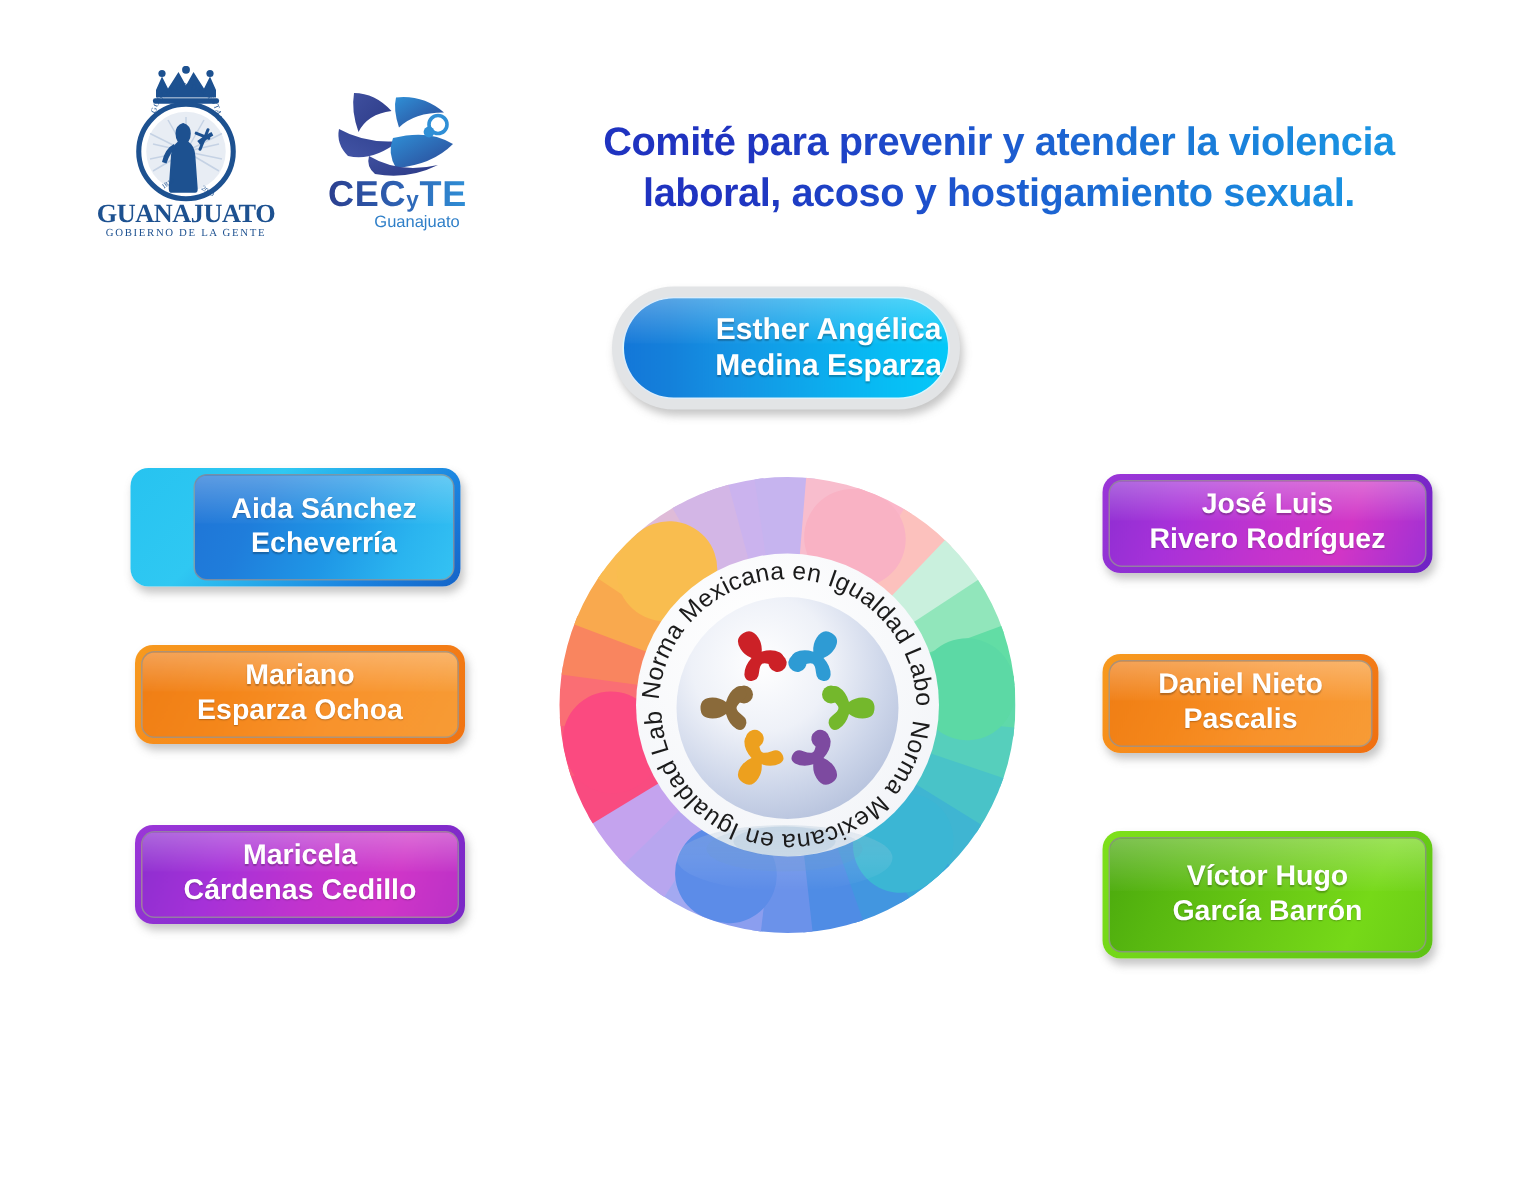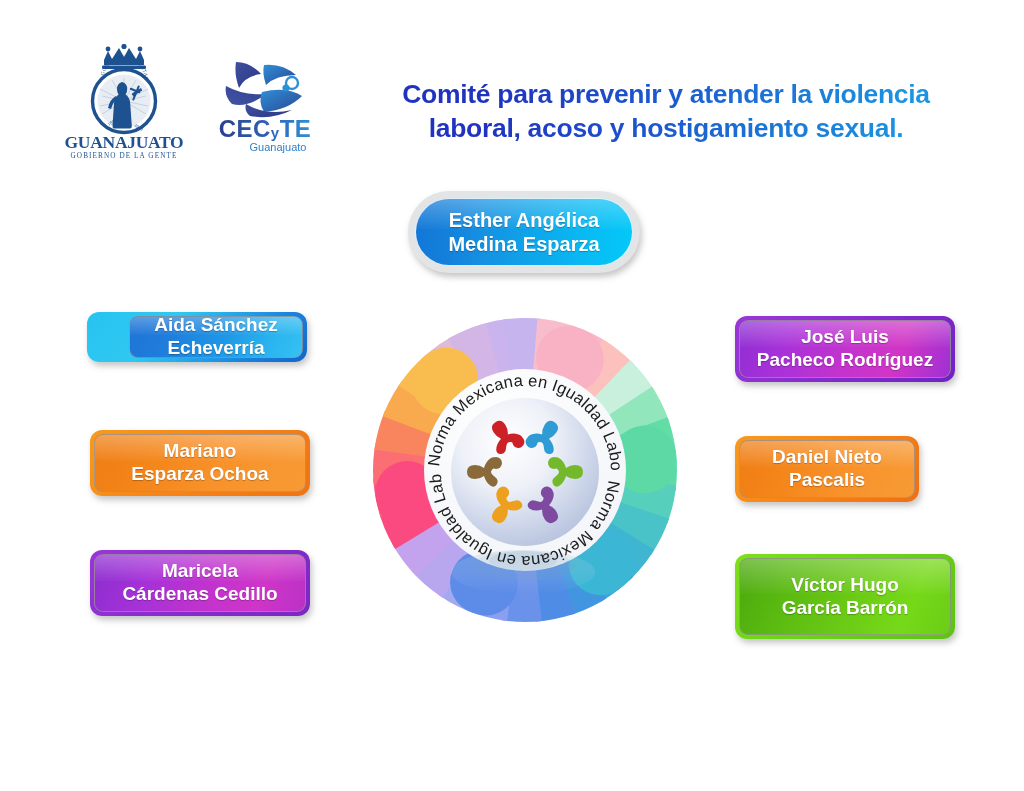--- a/index.html
+++ b/index.html
@@ -99,27 +99,28 @@
     border-radius: 41px;
     background: #e2e4e6;
     padding: 7px;
   }
   #card-esther .inner {
     border-radius: 34px;
     border: 1.5px solid rgba(255,255,255,0.85);
     background: linear-gradient(90deg,
       #1377d8 0%, #1480da 14%, #1590e2 30%,
       #10a0e8 48%, #0bb0ef 66%, #07bdf4 82%, #04c8f8 100%);
+    justify-content: flex-end;
   }
   #card-esther .inner .label { font-size: 20px; }
 
   
   #card-aida {
     left: 87px; top: 312px;
-    width: 220px; height: 50px;
+    width: 220px; height: 79px;
     background: linear-gradient(135deg, #27c3f0 0%, #2fc8f2 35%, #1b84e0 75%, #1464c8 100%);
     padding-left: 42px;
   }
   #card-aida .inner {
     background: linear-gradient(115deg, #1f74d6 0%, #1f7ddb 25%, #1f97e6 55%, #2ab4ef 80%, #34c2f3 100%);
   }
 
   #card-mariano {
     left: 90px; top: 430px;
     width: 220px; height: 66px;
@@ -437,21 +438,21 @@
       <span>Maricela</span><br>
       <span>Cárdenas Cedillo</span>
     </div>
   </div>
 </div>
 
 <div class="name-card" id="card-jose">
   <div class="inner">
     <div class="label">
       <span>José Luis</span><br>
-      <span>Pacheco Rodríguez</span>
+      <span>Rivero Rodríguez</span>
     </div>
   </div>
 </div>
 
 <div class="name-card" id="card-daniel">
   <div class="inner">
     <div class="label">
       <span>Daniel Nieto</span><br>
       <span>Pascalis</span>
     </div>

